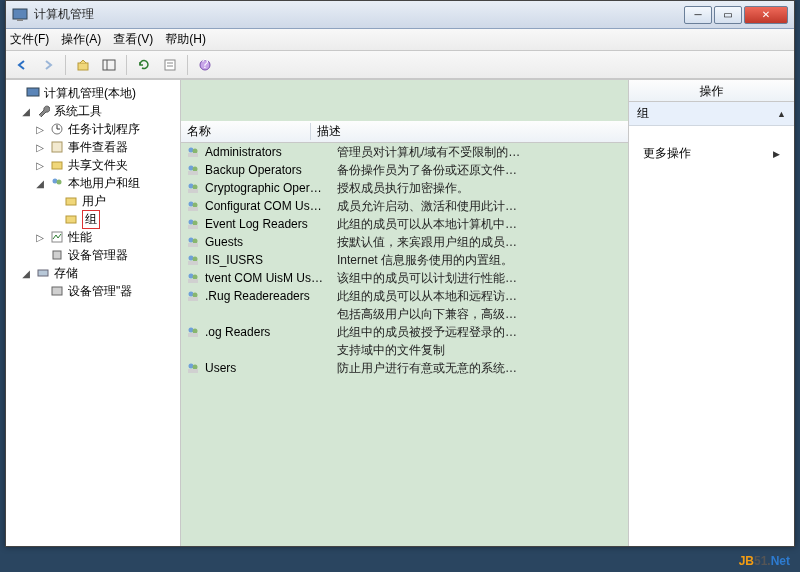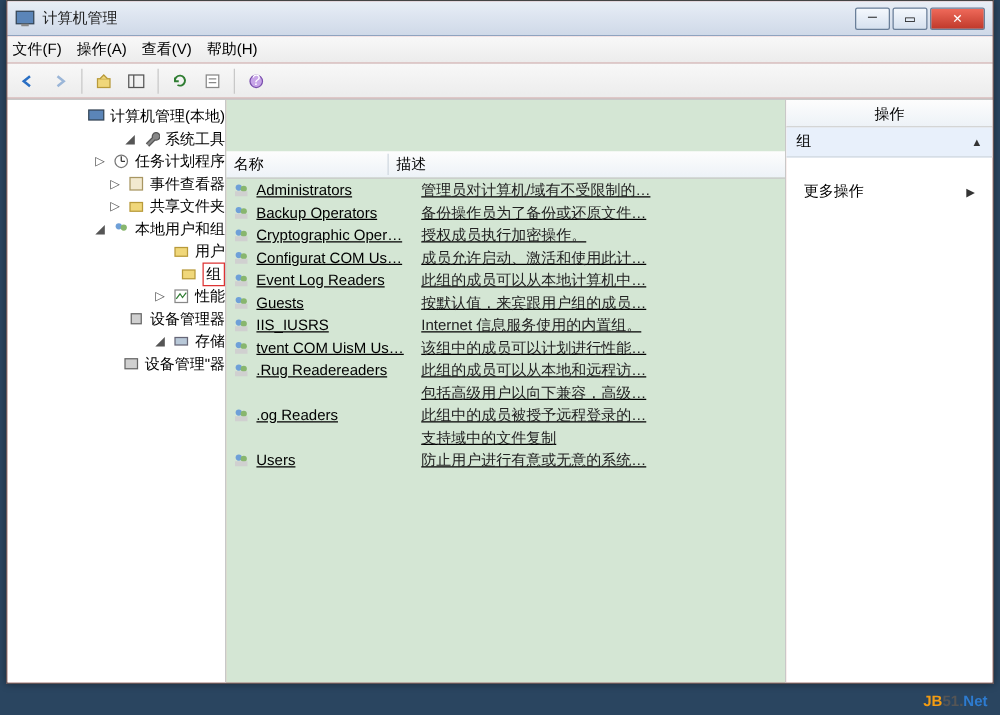--- a/index.html
+++ b/index.html
@@ -1,42 +1,42 @@
 <!DOCTYPE html>
 <html><head>
 <meta charset="utf-8">
 <style>
 * { box-sizing: border-box; margin: 0; padding: 0; font-family: "Microsoft YaHei", Tahoma, sans-serif; font-size: 12px; }
 body { width: 800px; height: 572px; background: #2a4560; overflow: hidden; position: relative; }
-.window { position: absolute; top: 0; left: 5px; right: 5px; bottom: 25px; background: #fca5a5; border: 1px solid #444; box-shadow: 0 0 6px rgba(0,0,0,0.4); display: flex; flex-direction: column; }
+.window { position: absolute; top: 0; left: 5px; right: 5px; bottom: 25px; background: #0ea5e9; border: 1px solid #444; box-shadow: 0 0 6px rgba(0,0,0,0.4); display: flex; flex-direction: column; }
 .titlebar { height: 28px; background: linear-gradient(#e8eef6,#cfd9e8); display:flex; align-items:center; padding:0 6px; border-bottom:1px solid #8fa3bf; }
 .titlebar .icon { width:16px; height:16px; margin-right:6px; }
 .titlebar .title { flex:1; color:#222; }
 .winbtns { display:flex; gap:2px; }
 .winbtn { width:28px; height:18px; border:1px solid #6a7f99; background:linear-gradient(#f4f8fd,#d6e1ef); border-radius:2px; display:flex; align-items:center; justify-content:center; font-family:Arial; font-size:10px; cursor:default; }
 .winbtn.close { background:linear-gradient(#ef6a5a,#c0392b); color:#fff; width:44px; }
 .menubar { height:22px; background:linear-gradient(#f8f8f8,#ececec); border-bottom:1px solid #c8c8c8; display:flex; align-items:center; padding:0 4px; gap:12px; }
 .menuitem { cursor:default; }
 .toolbar { height:28px; background:linear-gradient(#f8f8f8,#ececec); border-bottom:1px solid #c8c8c8; display:flex; align-items:center; padding:0 4px; gap:2px; }
 .tbtn { width:24px; height:22px; border:1px solid transparent; display:flex; align-items:center; justify-content:center; border-radius:2px; }
 .tsep { width:1px; height:20px; background:#c8c8c8; margin:0 3px; }
 .body { flex:1; display:flex; border-top:1px solid #c8c8c8; position:relative; }
 .pane { overflow:auto; }
 .tree-pane { width:175px; border-right:1px solid #c8c8c8; background:#fff; padding:4px 0; }
-.tree-node { display:flex; align-items:center; height:18px; padding-left:4px; white-space:nowrap; cursor:default;justify-content:flex-end; }
+.tree-node { display:flex; align-items:center; height:18px; padding-left:4px; white-space:nowrap; cursor:default; }
 .tree-node .exp { width:12px; text-align:center; color:#555; font-size:10px; }
 .tree-node .ticon { width:16px; height:16px; margin:0 3px; display:inline-flex; align-items:center; justify-content:center; }
 .tree-node .lbl { }
 .sel-red { border:1px solid #d33; padding:0 2px; }
 .ind1 { padding-left:14px; } .ind2 { padding-left:28px; } .ind3 { padding-left:42px; }
 .list-pane { flex:1; background:#d4e6d4; border-right:1px solid #c8c8c8; display:flex; flex-direction:column; }
 .list-header { display:flex; background:linear-gradient(#fdfdfd,#edf2f7); border-bottom:1px solid #c8c8c8; height:22px; align-items:center;margin-top:41px; }
 .col-name { width:130px; padding-left:6px; border-right:1px solid #d0d7e0; }
 .col-desc { flex:1; padding-left:6px; }
-.list-body { flex:1; overflow:auto;text-decoration:underline; }
+.list-body { flex:1; overflow:auto; }
 .list-row { display:flex; height:18px; align-items:center; padding-left:4px; }
 .list-row .ricon { width:16px; height:16px; margin-right:4px; display:inline-flex; align-items:center; justify-content:center; }
 .list-row .rname { width:126px; white-space:nowrap; overflow:hidden; text-overflow:ellipsis; }
 .list-row .rdesc { flex:1; padding-left:6px; white-space:nowrap; overflow:hidden; text-overflow:ellipsis; color:#222; }
 .actions-pane { width:165px; background:#fff; display:flex; flex-direction:column; }
 .actions-header { height:22px; background:linear-gradient(#fdfdfd,#edf2f7); border-bottom:1px solid #c8c8c8; padding:3px 6px;text-align:center; }
 .actions-group { background:#e8f0fb; padding:3px 8px; border-bottom:1px solid #d0d7e0; display:flex; align-items:center; }
 .actions-group .chev { margin-left:auto; font-size:9px; color:#333; }
 .actions-item { padding:4px 14px; display:flex; align-items:center; cursor:default;margin-top:15px; }
 .actions-item .chev2 { margin-left:auto; font-size:9px; color:#333; }

